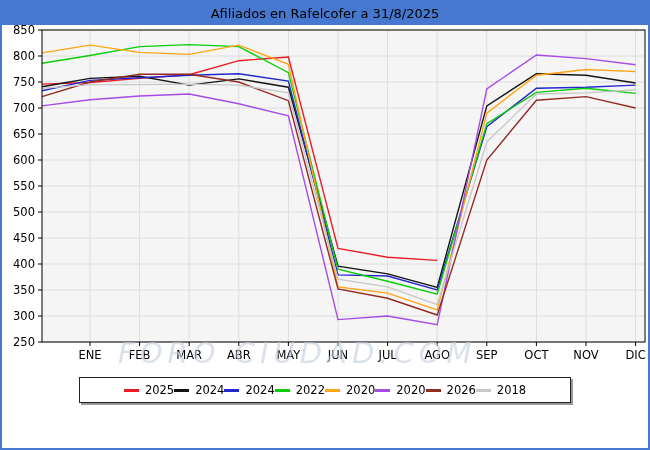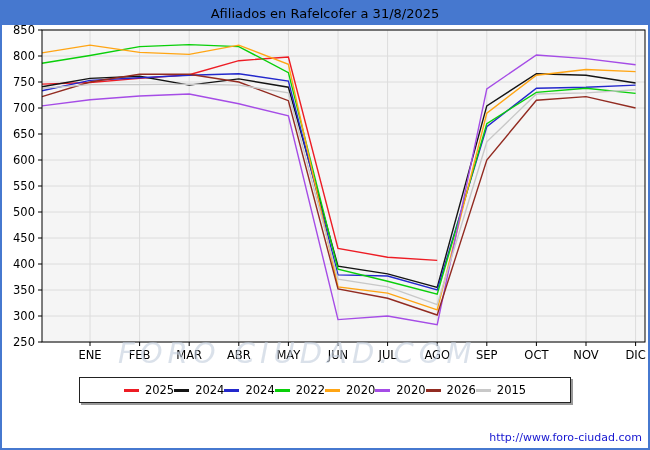--- a/index.html
+++ b/index.html
@@ -178,18 +178,17 @@
       <span class="legend-item">
         <span class="legend-swatch" style="background: rgb(165, 76, 230);"></span>
         <span class="legend-label">2020</span>
       </span>
       <span class="legend-item">
         <span class="legend-swatch" style="background: rgb(146, 43, 33);"></span>
         <span class="legend-label">2026</span>
       </span>
       <span class="legend-item">
         <span class="legend-swatch" style="background: rgb(200, 200, 200);"></span>
-        <span class="legend-label">2015</span>
+        <span class="legend-label">2018</span>
       </span>
     </div>
 
-  <a id="footer-link" href="#">http://www.foro-ciudad.com</a>
 </div>
 
 </body></html>

